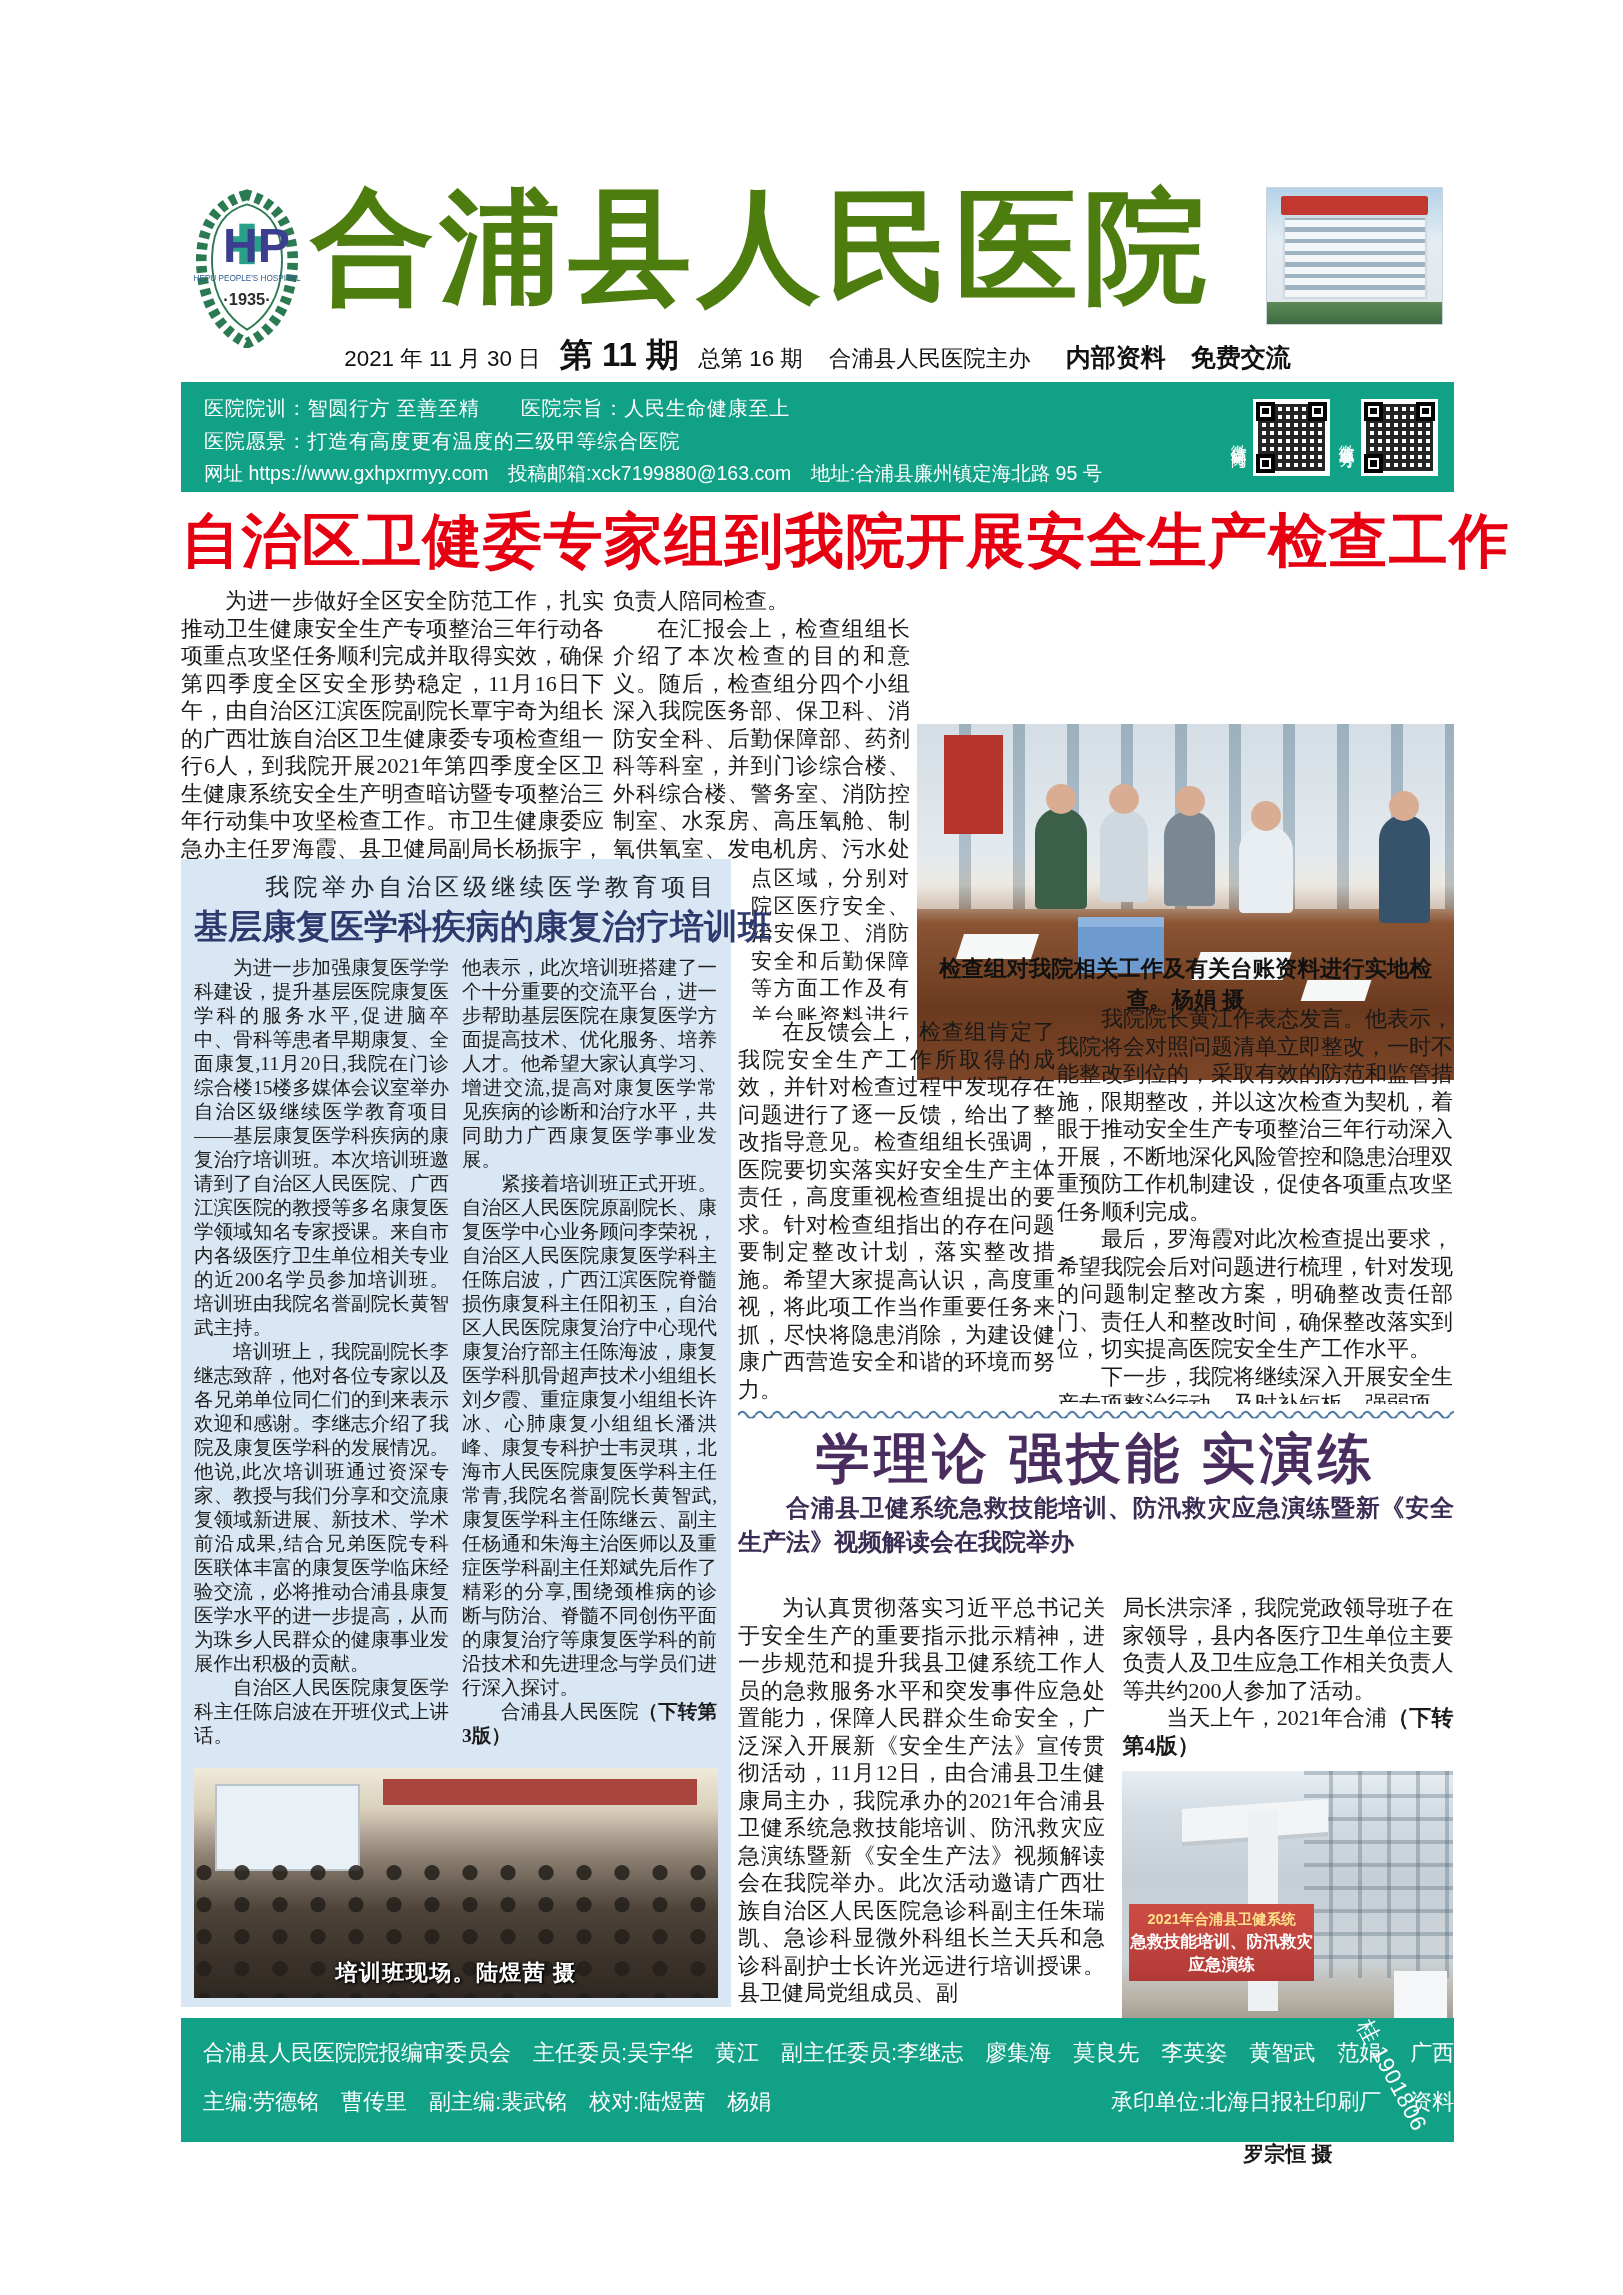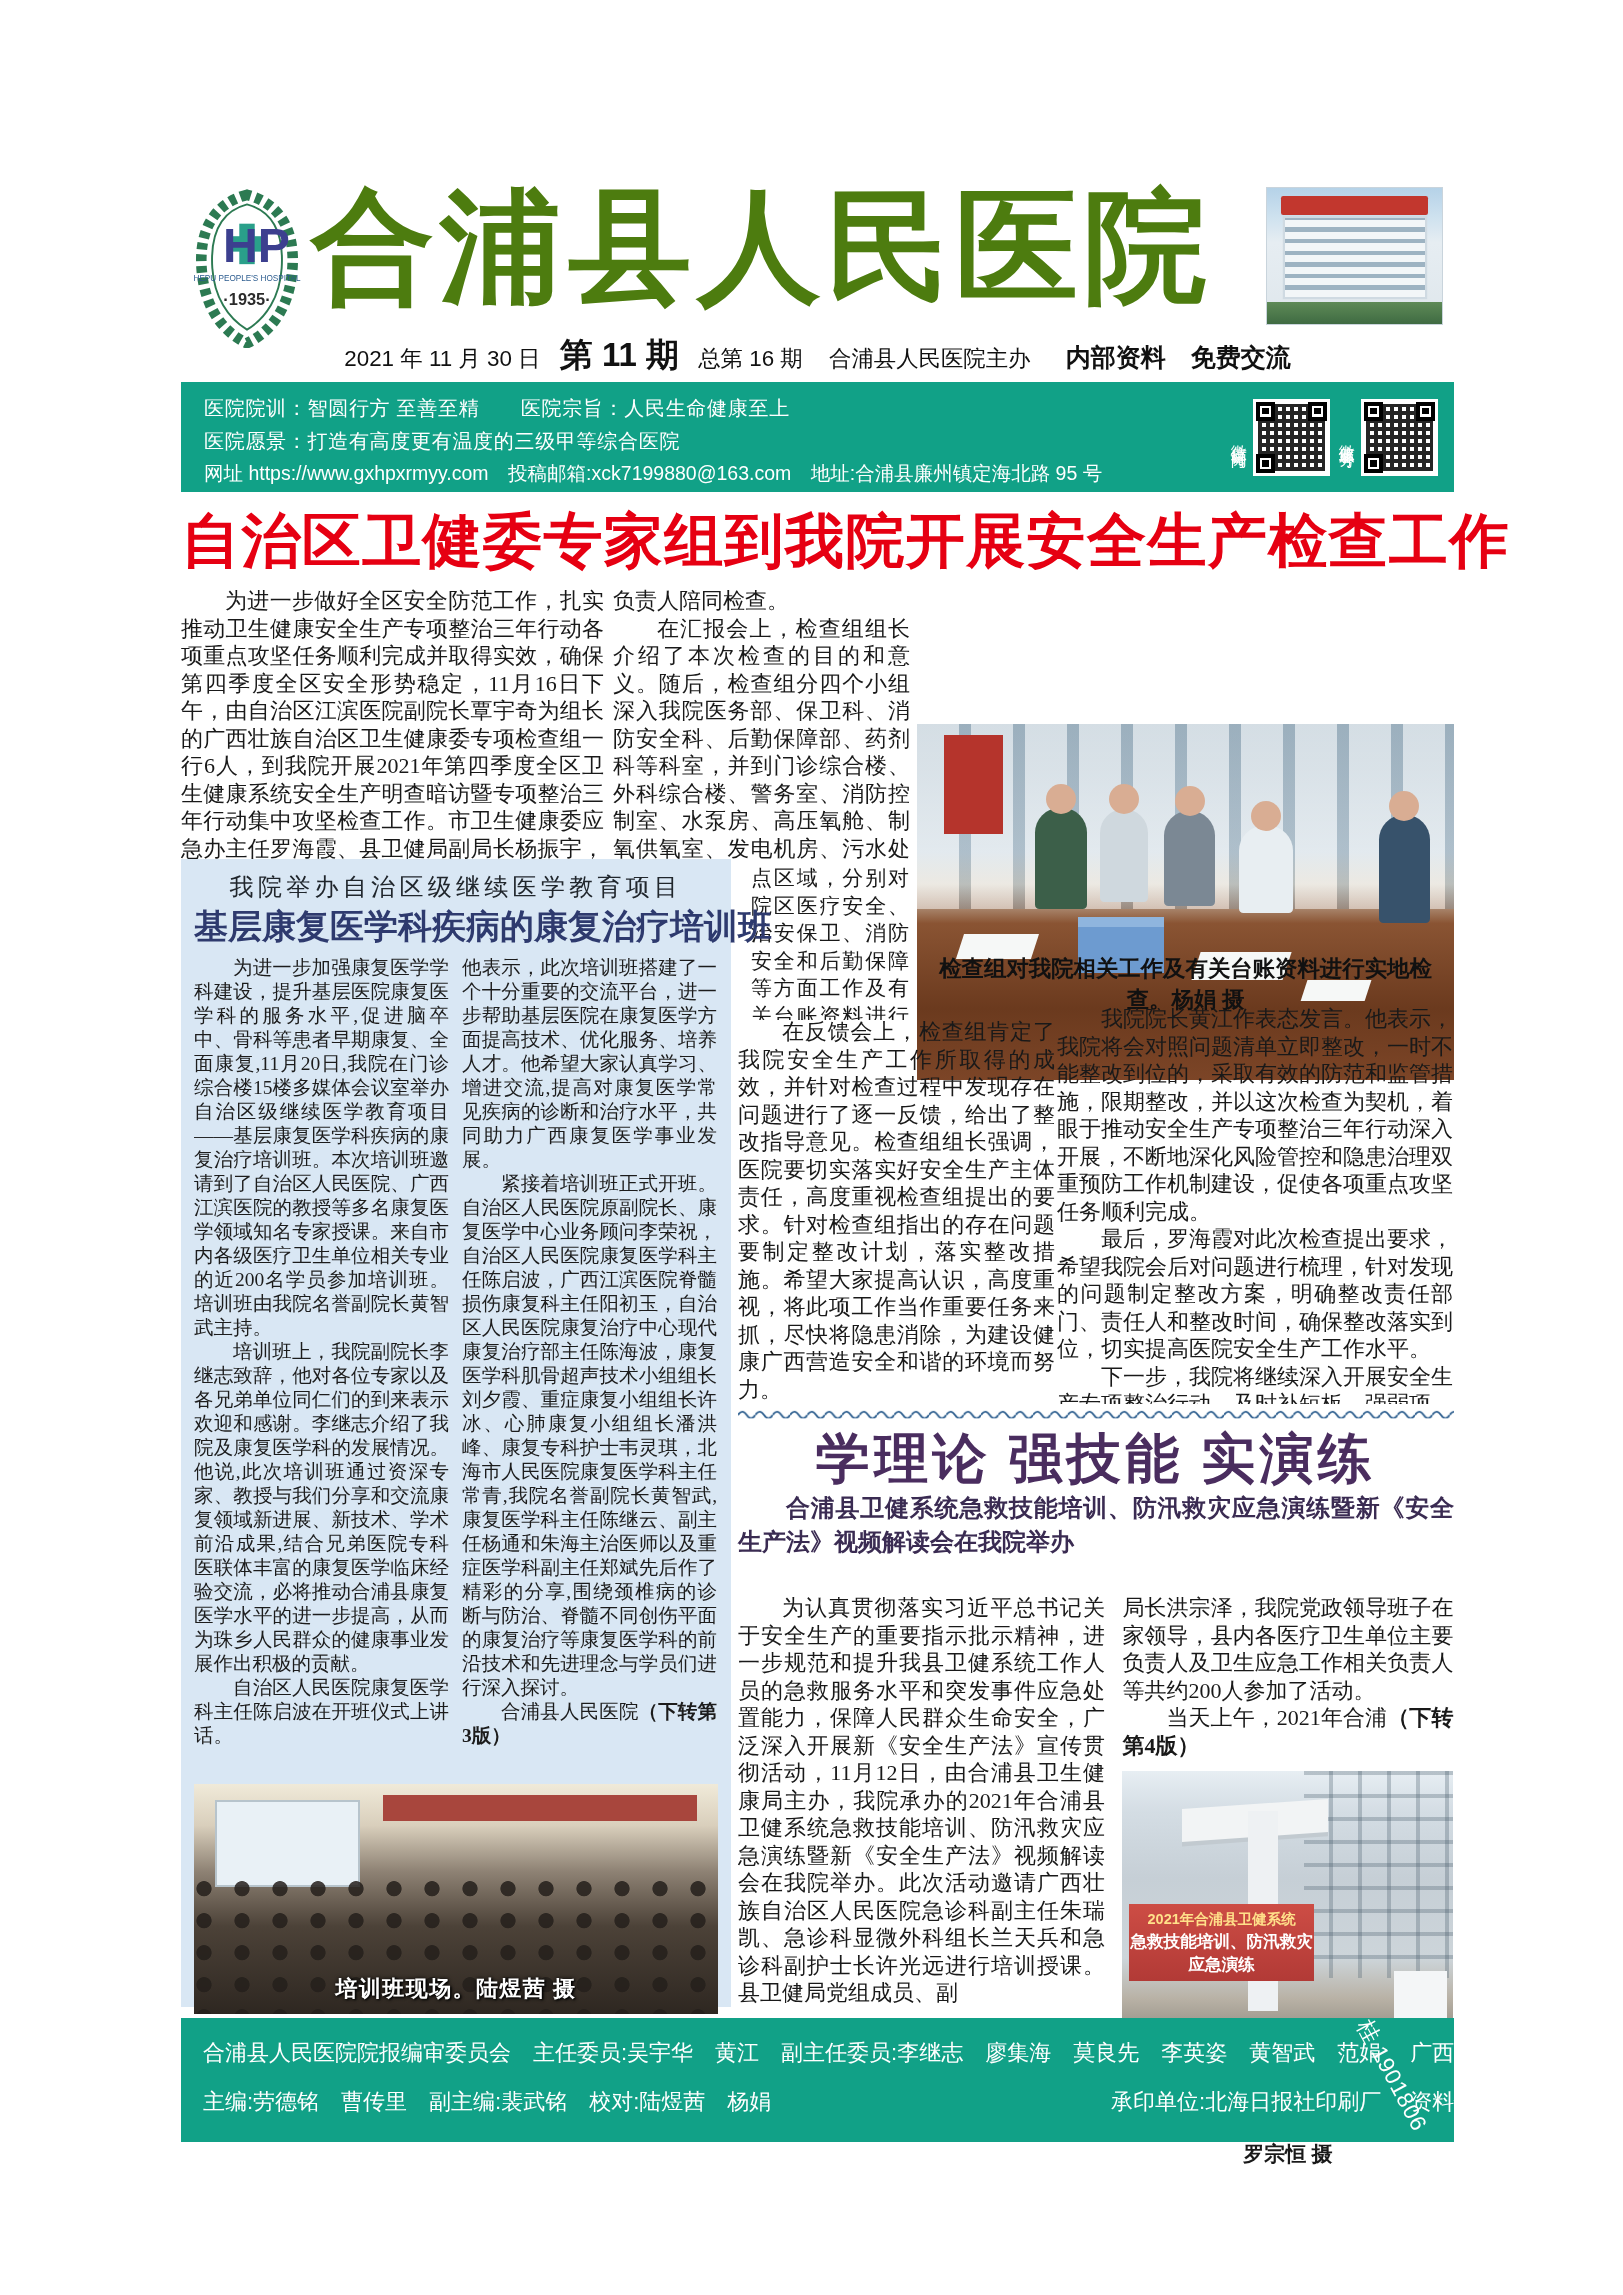--- a/index.html
+++ b/index.html
@@ -75,27 +75,27 @@
   .p1-paper{position:absolute;background:#f6f8f7;transform:skewX(-18deg);}
   .pp1{left:8%;bottom:34%;width:14%;height:7%;} .pp2{left:52%;bottom:28%;width:17%;height:8%;}
   .pp3{left:72%;bottom:22%;width:12%;height:6%;}
   .photo-cap{text-align:center;font-weight:bold;font-size:22.4px;color:#111;}
   .cap1{left:917px;top:953px;width:537px;}
   
   .wave{left:738px;top:1407px;width:716px;height:11.6px;}
   
   .bluebox{left:181px;top:859px;width:550px;height:1148px;background:#d9e7f4;box-sizing:border-box;
     padding:11.6px 13px 10px 13px;}
-  .a2-eyebrow{text-align:center;font-size:24px;letter-spacing:4.3px;color:#20262c;line-height:33px;}
+  .a2-eyebrow{text-align:right;font-size:24px;letter-spacing:4.3px;color:#20262c;line-height:33px;}
   .a2-title{text-align:center;font-size:34px;font-weight:bold;color:#2e3a6e;line-height:45px;
     white-space:nowrap;letter-spacing:0px;}
   .a2-cols{display:flex;gap:13px;margin-top:7.2px;height:804px;overflow:hidden;}
   .a2-col{width:255px;font-size:19.5px;line-height:24px;text-align:justify;}
   .a2-col p{margin:0;}
-  .photo2{margin-top:24px;width:524px;height:230px;
+  .photo2{margin-top:8px;width:524px;height:230px;
     background:linear-gradient(180deg,#f0ead9 0%,#d9cfbc 18%,#8e8274 38%,#4c4238 62%,#2e2721 100%);}
   .p2-screen{position:absolute;left:4%;top:7%;width:27%;height:36%;background:#e9f1f6;
     border:2.9px solid #b7c4cc;}
   .p2-banner{position:absolute;left:36%;top:5%;width:60%;height:11%;background:#a8463d;}
   .p2-heads{position:absolute;left:0;bottom:0;width:100%;height:58%;
     background-image:radial-gradient(circle at 10px 8.7px,#241f1b 7.2px,transparent 8px);
     background-size:38px 32px;opacity:.85;}
   .p2-cap{position:absolute;left:0;bottom:10px;width:100%;text-align:center;color:#fff;
     font-weight:bold;font-size:22px;text-shadow:0 0 4.3px #000,1.4px 1.4px 2.2px #000;letter-spacing:1.4px;}
   

